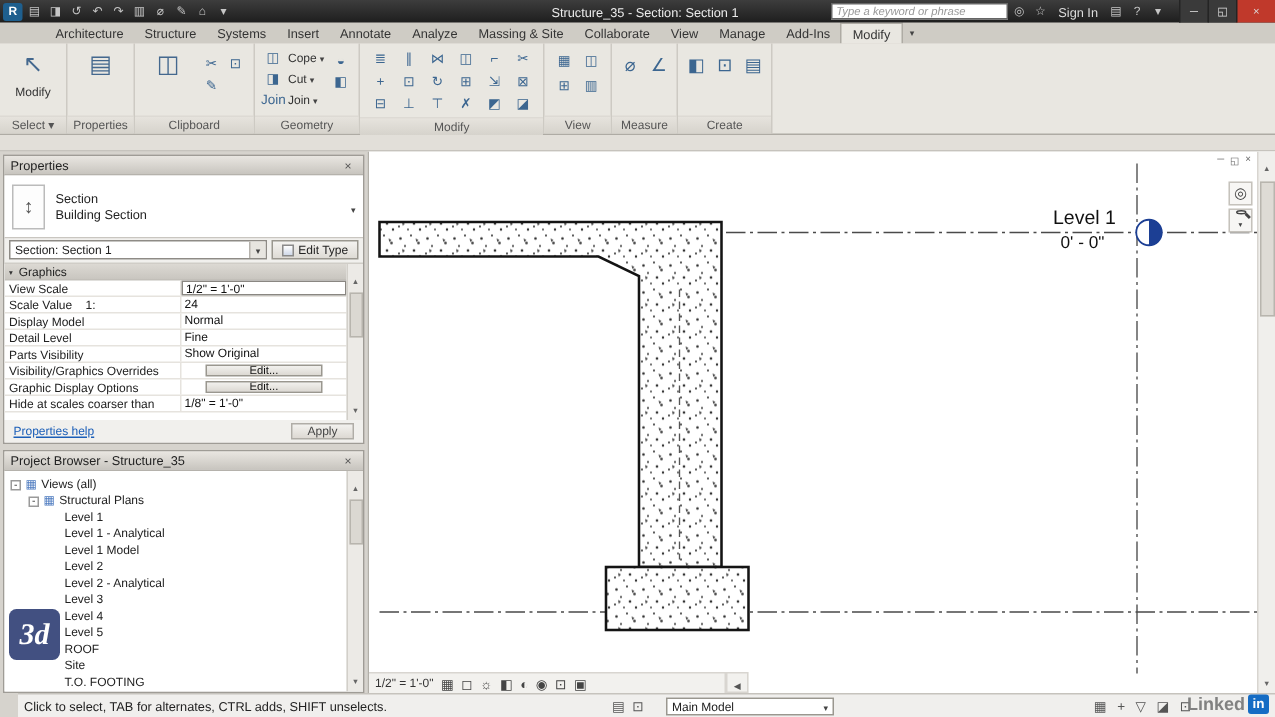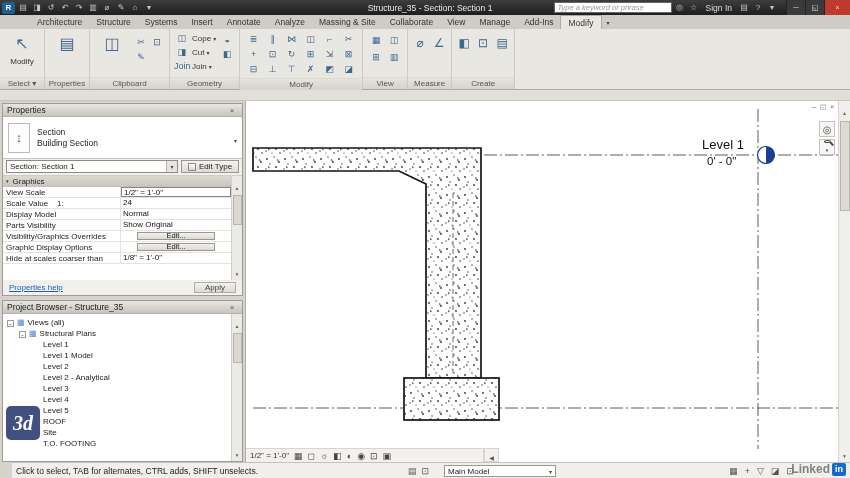--- a/index.html
+++ b/index.html
@@ -367,20 +367,24 @@
     </div>
     <div class="prow">
       <span class="plbl">Scale Value    1:</span>
       <span class="pval">24</span>
     </div>
     <div class="prow">
       <span class="plbl">Display Model</span>
       <span class="pval">Normal</span>
     </div>
     <div class="prow">
+      <span class="plbl">Detail Level</span>
+      <span class="pval">Fine</span>
+    </div>
+    <div class="prow">
       <span class="plbl">Parts Visibility</span>
       <span class="pval">Show Original</span>
     </div>
     <div class="prow">
       <span class="plbl">Visibility/Graphics Overrides</span>
       <span class="pval btn">Edit...</span>
     </div>
     <div class="prow">
       <span class="plbl">Graphic Display Options</span>
       <span class="pval btn">Edit...</span>
@@ -412,20 +416,23 @@
       <span class="ticn"></span>
       <span>Views (all)</span>
     </div>
     <div class="titem i1">
       <span class="exp"></span>
       <span class="ticn"></span>
       <span>Structural Plans</span>
     </div>
     <div class="titem i2">
         <span>Level 1</span>
+      </div>
+    <div class="titem i2">
+        <span>Level 1 - Analytical</span>
       </div>
     <div class="titem i2">
         <span>Level 1 Model</span>
       </div>
     <div class="titem i2">
         <span>Level 2</span>
       </div>
     <div class="titem i2">
         <span>Level 2 - Analytical</span>
       </div>

